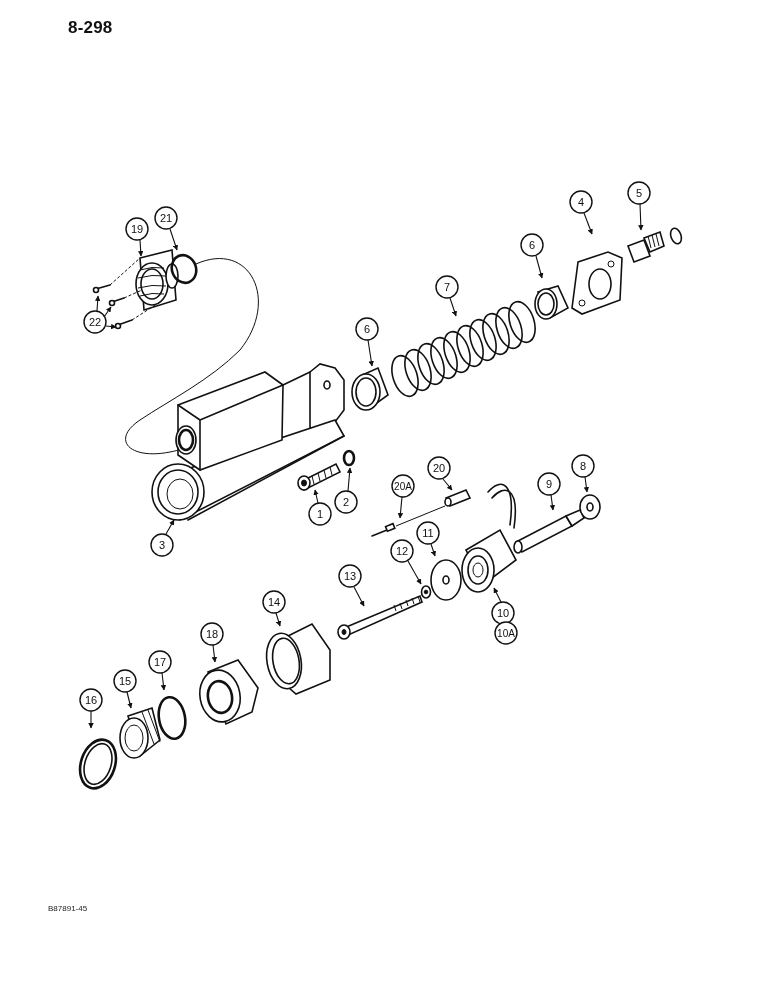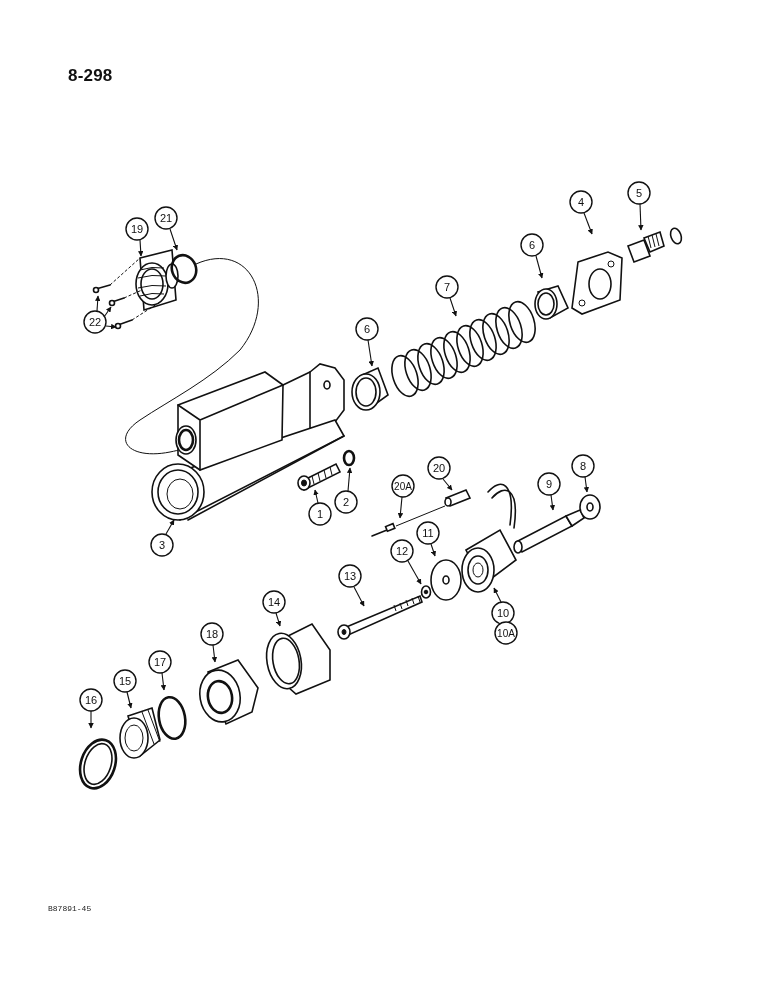--- a/index.html
+++ b/index.html
@@ -1,20 +1,20 @@
 <!DOCTYPE html>
 <html><head>
   <meta charset="utf-8">
   <style>
     html, body { margin: 0; padding: 0; background: #ffffff; }
     body { width: 780px; height: 1000px; position: relative; overflow: hidden;
            font-family: "Liberation Sans", sans-serif; color: #111; }
     .page-number { position: absolute; left: 68px; top: 18px; font-size: 17px;
-                   font-weight: bold; letter-spacing: 0.2px; margin-top: 48px; }
-    .figure-id { position: absolute; left: 48px; top: 904px; font-size: 8px; color: #222; font-family: Liberation Mono, monospace; }
+                   font-weight: bold; letter-spacing: 0.2px; }
+    .figure-id { position: absolute; left: 48px; top: 904px; font-size: 8px; color: #222; }
     svg.diagram { position: absolute; left: 0; top: 0; width: 780px; height: 1000px; }
     .ln { fill: none; stroke: #111; stroke-width: 1.6; stroke-linecap: round; stroke-linejoin: round; }
     .ln-thin { fill: none; stroke: #111; stroke-width: 1; }
     .ln-heavy { fill: none; stroke: #111; stroke-width: 2.6; }
     .fill-w { fill: #fff; stroke: #111; stroke-width: 1.6; }
     .fill-k { fill: #111; stroke: #111; }
     .callout circle { fill: #fff; stroke: #111; stroke-width: 1.4; }
     .callout text { font-family: "Liberation Sans", sans-serif; font-size: 11px;
                     text-anchor: middle; dominant-baseline: central; fill: #111; }
     .leader { stroke: #111; stroke-width: 1.1; fill: none; marker-end: url(#arrow); }

